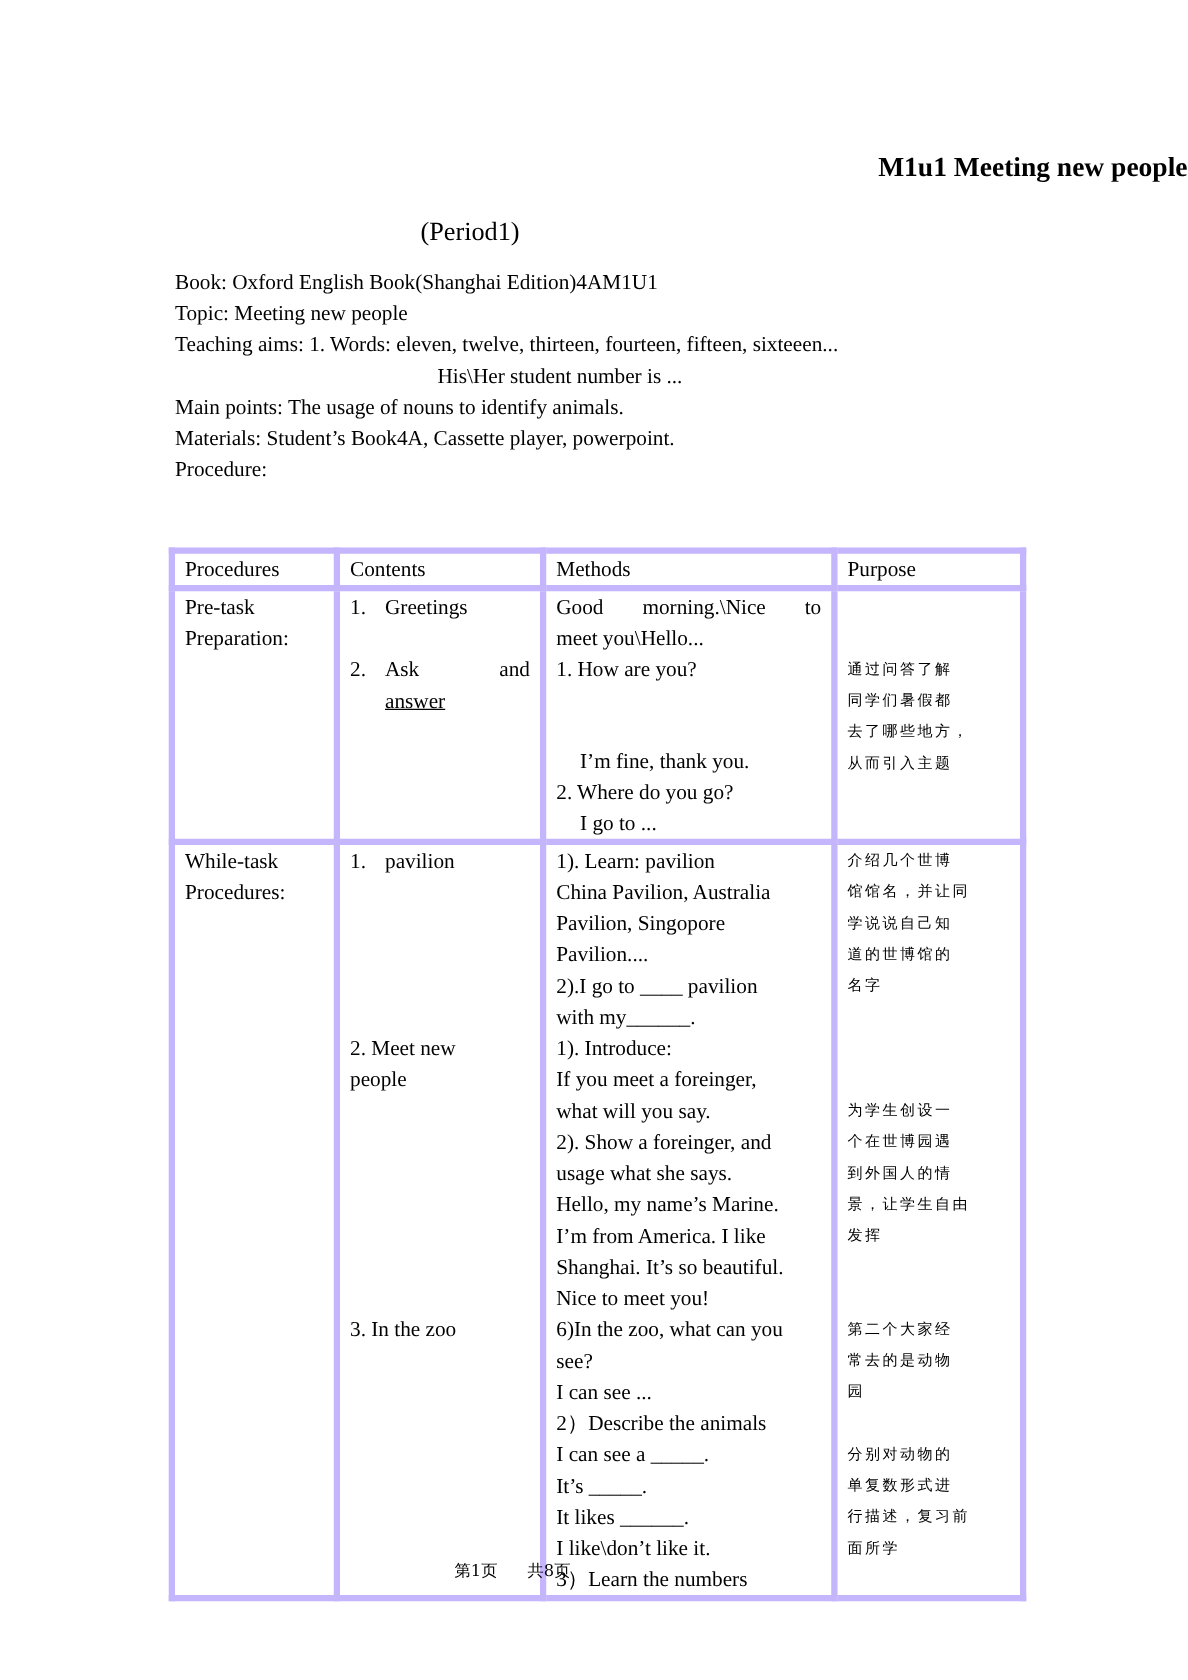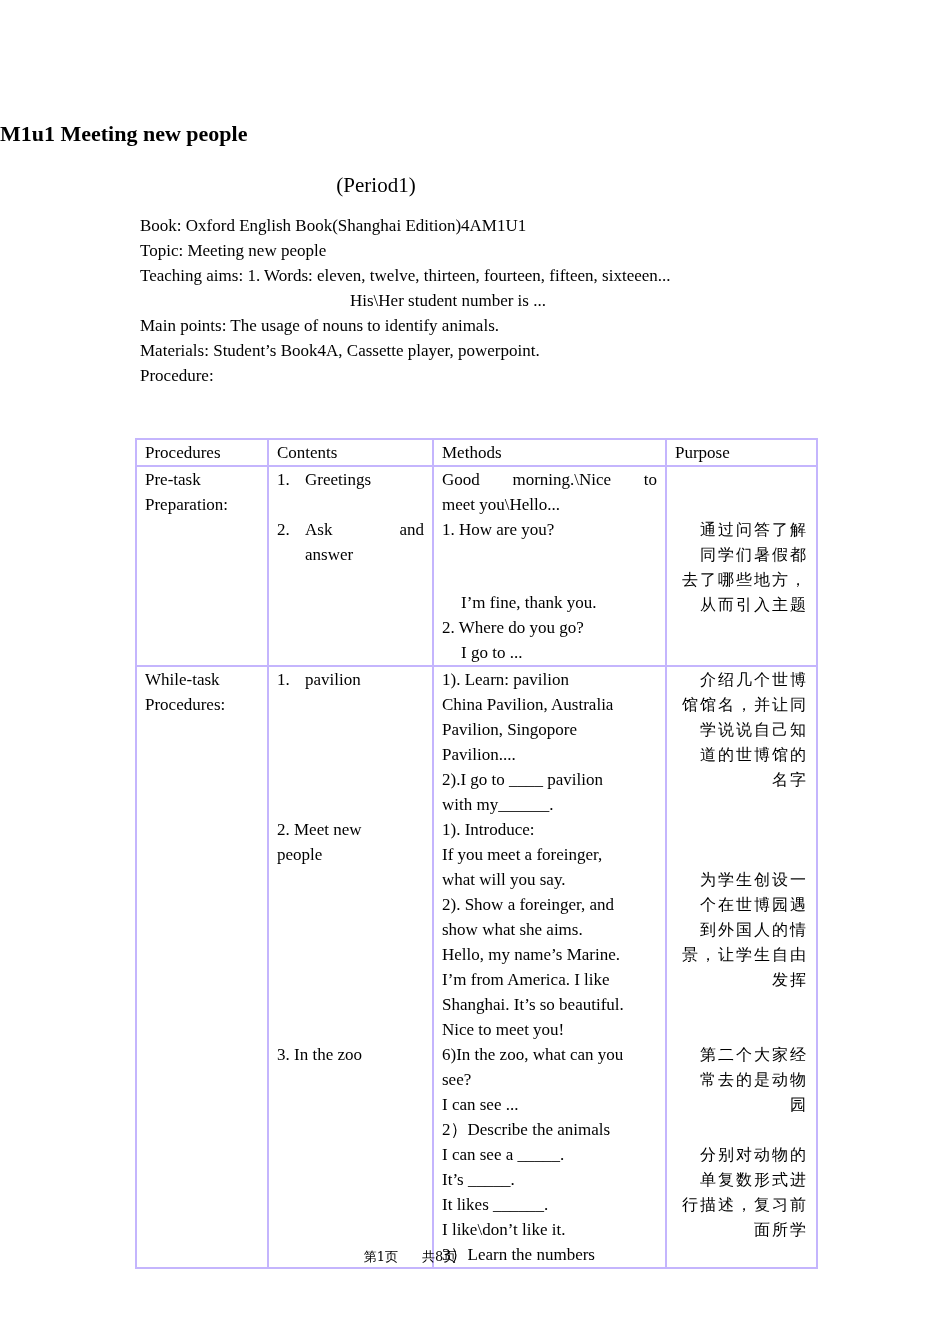--- a/index.html
+++ b/index.html
@@ -1,32 +1,32 @@
 <!DOCTYPE html>
 <html><head>
 <meta charset="utf-8">
 <style>
   html, body { margin: 0; padding: 0; background: #ffffff; }
   body { width: 950px; height: 1344px; position: relative; overflow: hidden;
          font-family: "Liberation Serif", "DejaVu Serif", serif; color: #000; }
-  .title { position: absolute; top: 119px; left: 0; width: 950px; text-align: left;
+  .title { position: absolute; top: 119px; left: 0; width: 950px; text-align: right;
            font-size: 22px; font-weight: bold; line-height: 30px; }
   .subtitle { position: absolute; top: 170px; left: 0; width: 752px; text-align: center;
               font-size: 21px; line-height: 30px; }
   .meta { position: absolute; left: 140px; top: 213px; font-size: 17px; line-height: 25px; }
   .meta div { white-space: pre; height: 25px; }
   .indent1 { padding-left: 114px; }
   .indent2 { padding-left: 210px; }
   table { position: absolute; left: 135px; top: 438px; border-collapse: collapse;
           font-size: 17px; line-height: 25px; }
-  td { border: 2px solid #c4b5fd; vertical-align: top; padding: 0 8px; }
+  td { border: 5px solid #c4b5fd; vertical-align: top; padding: 0 8px; }
   col.c1 { width: 132px; } col.c2 { width: 165px; } col.c3 { width: 233px; } col.c4 { width: 151px; }
   .line { height: 25px; white-space: nowrap; }
   .just { display: flex; justify-content: space-between; align-items: center; }
-  .cn { font-family: "DejaVu Sans", sans-serif; font-size: 16px; letter-spacing: 2px; text-align: right; }
+  .cn { font-family: "DejaVu Sans", sans-serif; font-size: 12px; letter-spacing: 2px; }
   .num { display: inline-block; width: 28px; }
   .footer { position: absolute; top: 1248px; left: 0; width: 820px; text-align: center;
             font-size: 13px; font-family: "DejaVu Serif", serif; }
   .footer span { margin: 0 10px; }
 </style>
 </head>
 <body>
 
 <div class="title">M1u1 Meeting new people</div>
 <div class="subtitle">(Period1)</div>
@@ -64,21 +64,21 @@
     <td>
       <div class="line"><span class="num">1.</span><span>Greetings</span></div>
       <div class="line"></div>
       <div class="line" style="display:flex;">
             <span class="num">2.</span>
             <span style="flex:1;display:flex;justify-content:space-between;">
               <span>Ask</span>
               <span>and</span>
             </span>
           </div>
-      <div class="line" style="padding-left:28px;">answer</div>
+      <div class="line" style="padding-left:28px;text-decoration:underline;">answer</div>
     </td>
     <td>
       <div class="line just">
             <span>Good</span>
             <span>morning.\Nice</span>
             <span>to</span>
           </div>
       <div class="line">meet you\Hello...</div>
       <div class="line">1. How are you?</div>
       <div class="line" style="padding-left:19px;margin-top:48px;">I’m fine, thank you.</div>
@@ -122,21 +122,21 @@
           <div class="line">1).    Learn: pavilion</div>
           <div class="line">China Pavilion, Australia</div>
           <div class="line">Pavilion, Singopore</div>
           <div class="line">Pavilion....</div>
           <div class="line">2).I go to ____ pavilion</div>
           <div class="line">with my______.</div>
           <div class="line">1). Introduce:</div>
           <div class="line">If you meet a foreinger,</div>
           <div class="line">what will you say.</div>
           <div class="line">2). Show a foreinger, and</div>
-          <div class="line">show what she aims.</div>
+          <div class="line">usage what she says.</div>
           <div class="line">Hello, my name’s Marine.</div>
           <div class="line">I’m from America. I like</div>
           <div class="line">Shanghai. It’s so beautiful.</div>
           <div class="line">Nice to meet you!</div>
           <div class="line">6)In the zoo, what can you</div>
           <div class="line">see?</div>
           <div class="line">I can see ...</div>
           <div class="line">2）Describe the animals</div>
           <div class="line">I can see a _____.</div>
           <div class="line">It’s _____.</div>

